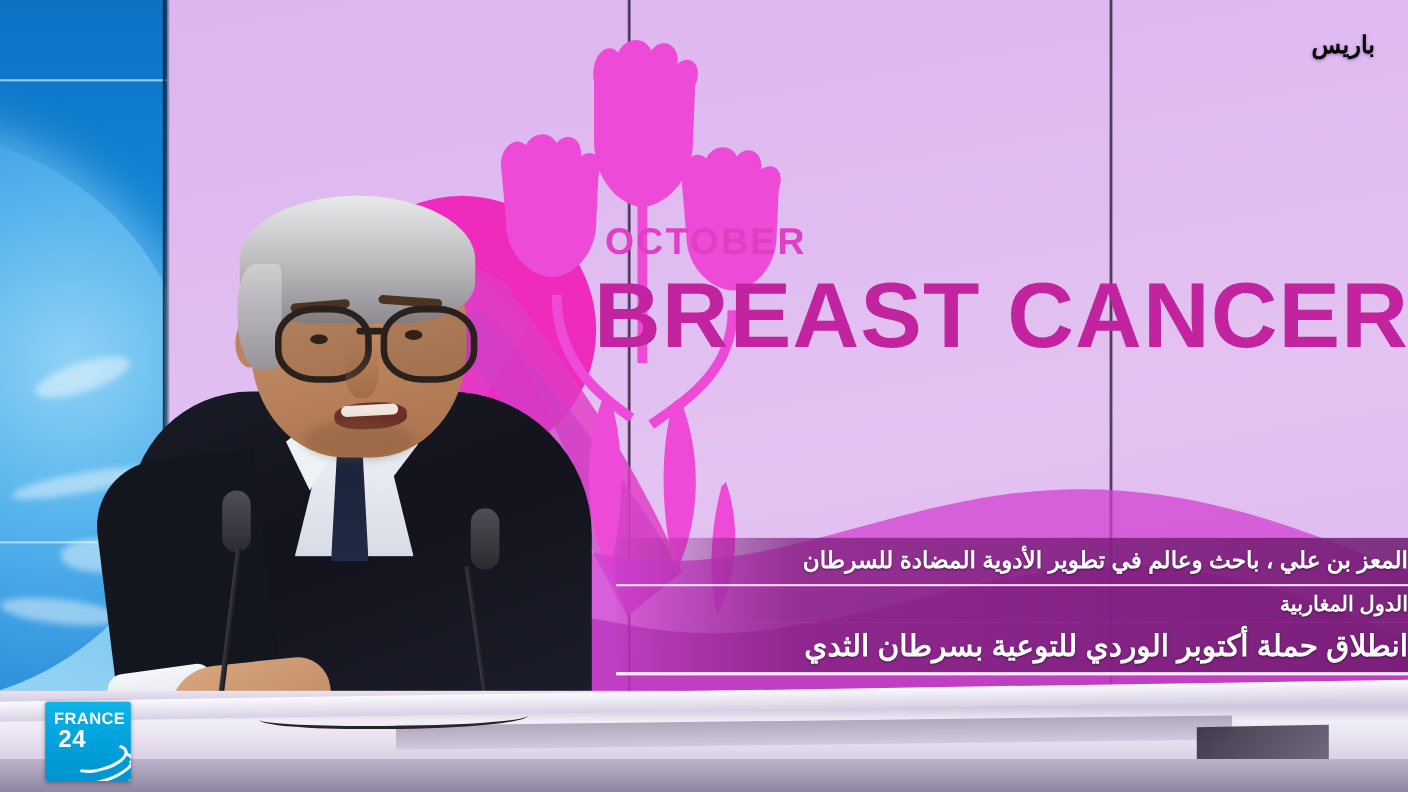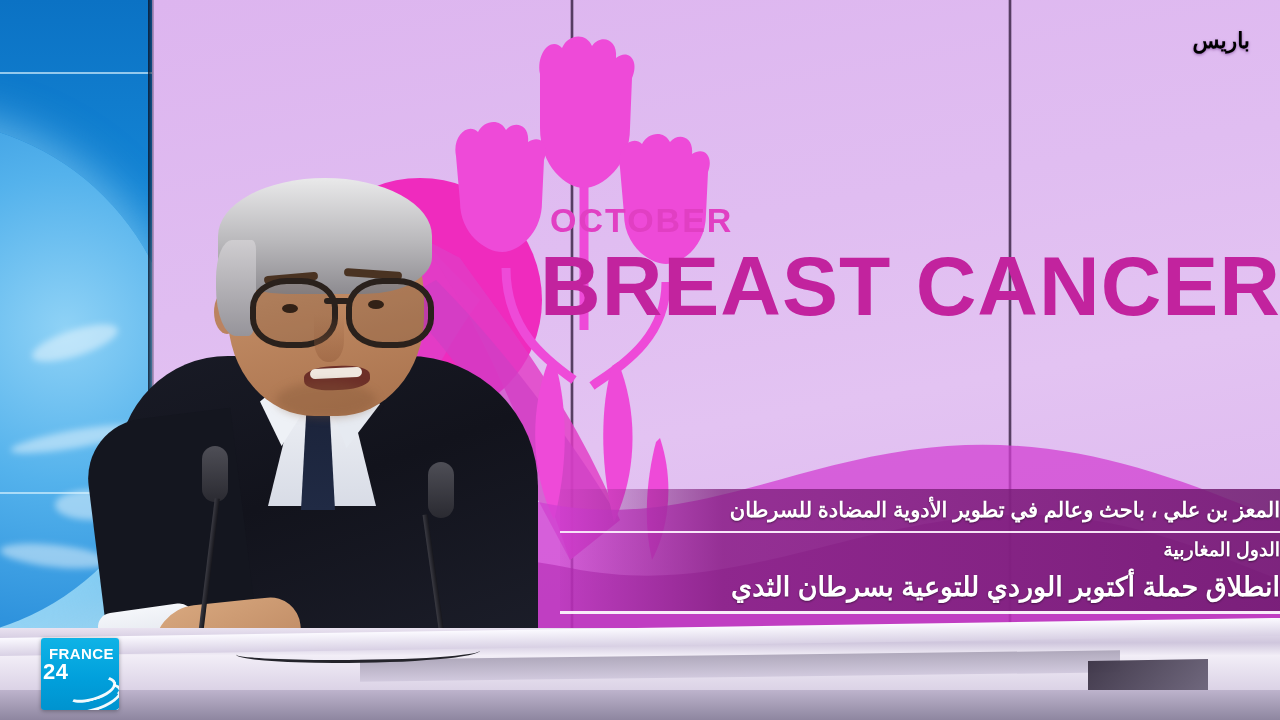--- a/index.html
+++ b/index.html
@@ -147,21 +147,21 @@
   .mic2 .arm{left:12px;top:52px;height:136px;transform:rotate(-8deg);}
   .mic2 .base{left:-6px;top:186px;}
   .cable{position:absolute;left:236px;top:642px;width:244px;height:18px;
         border-bottom:3px solid #24242b;border-radius:0 0 60% 40%;}
 
   
   .f24{position:absolute;left:41px;top:638px;width:78px;height:72px;
        background:linear-gradient(180deg,#0fb3e6,#01a0dc 55%,#0093cf);
        border-radius:3px;overflow:hidden;box-shadow:0 1px 4px rgba(0,0,0,.35);}
   .f24 .t1{position:absolute;left:8px;top:7px;font-size:15px;font-weight:700;color:#fff;letter-spacing:.4px;}
-  .f24 .t2{position:absolute;left:2px;top:23px;font-size:22px;font-weight:700;color:#fff;letter-spacing:.4px;line-height:22px;}
+  .f24 .t2{position:absolute;left:12px;top:23px;font-size:22px;font-weight:700;color:#fff;letter-spacing:.4px;line-height:22px;}
   .swirl{position:absolute;border:3px solid rgba(255,255,255,.95);border-radius:50%;
          border-left-color:transparent;border-top-color:transparent;}
   .sw1{left:24px;top:40px;width:46px;height:17px;transform:rotate(-16deg);}
   .sw2{left:16px;top:47px;width:60px;height:21px;transform:rotate(-16deg);}
   .sw3{left:8px;top:55px;width:74px;height:25px;transform:rotate(-16deg);}
 
   
   .banner{position:absolute;left:560px;top:489px;width:720px;height:141px;}
   .b-row{position:relative;width:100%;color:#fff;direction:rtl;text-align:right;
          font-weight:700;text-shadow:0 1px 2px rgba(0,0,0,.45);}

